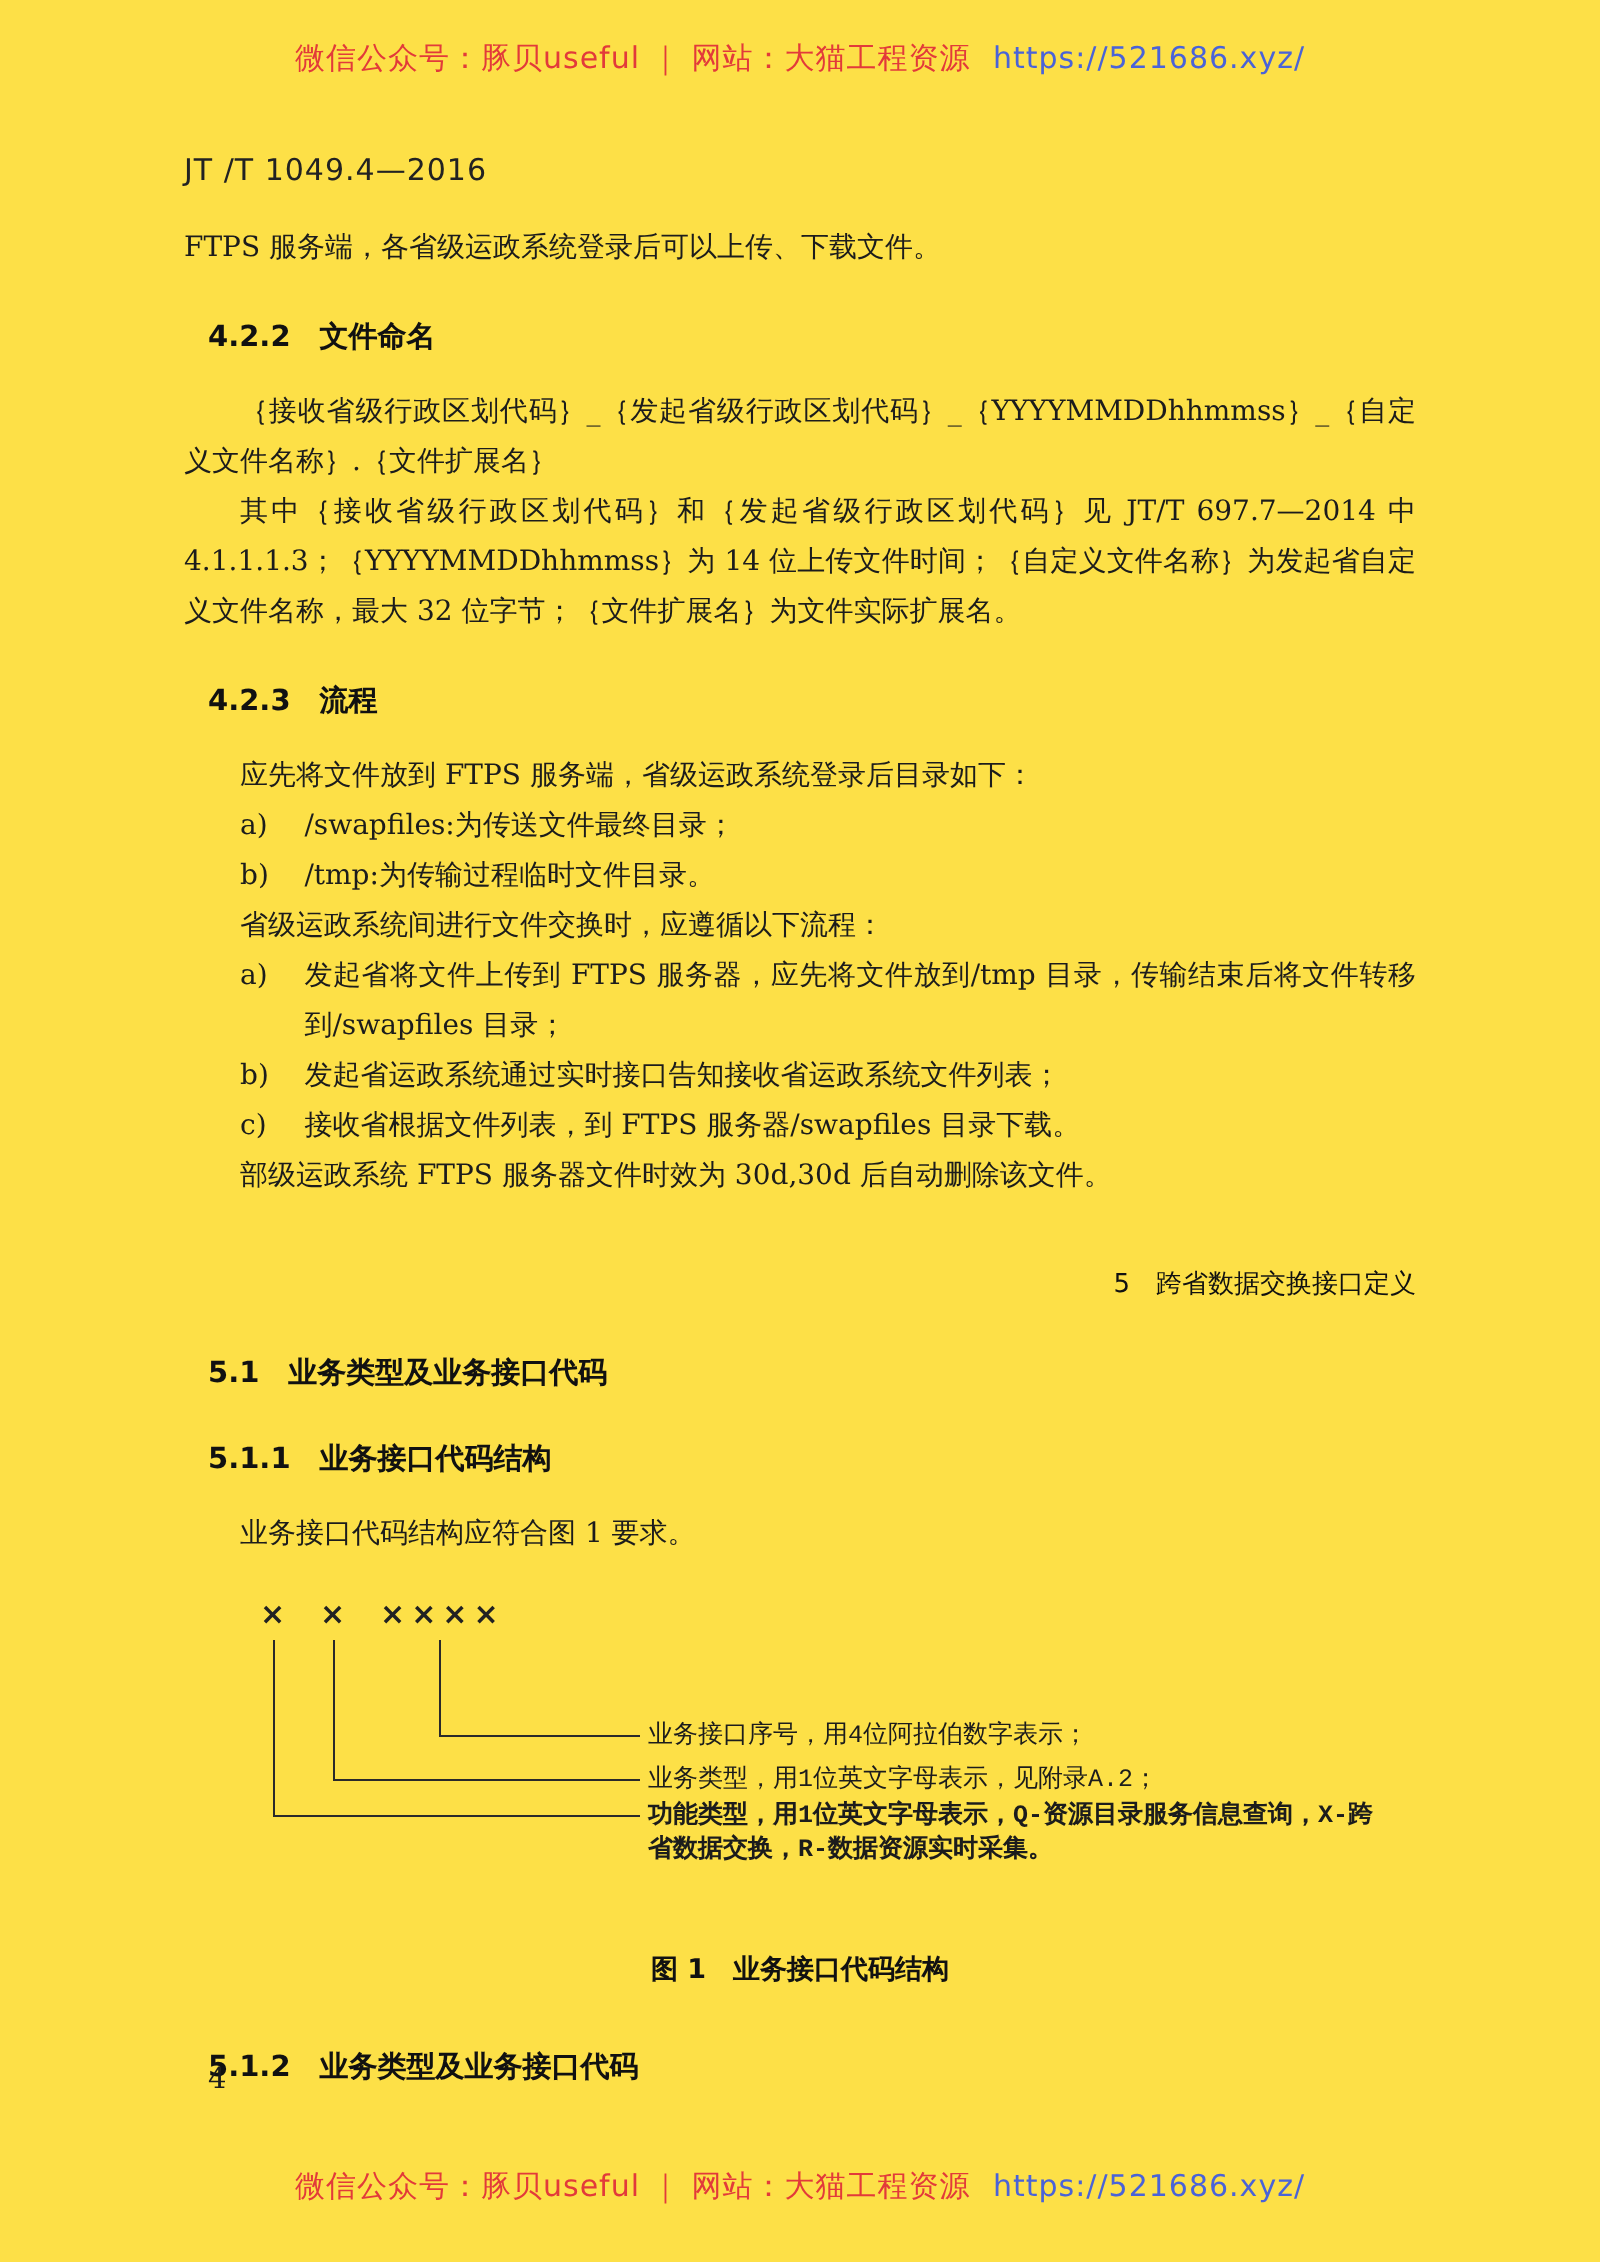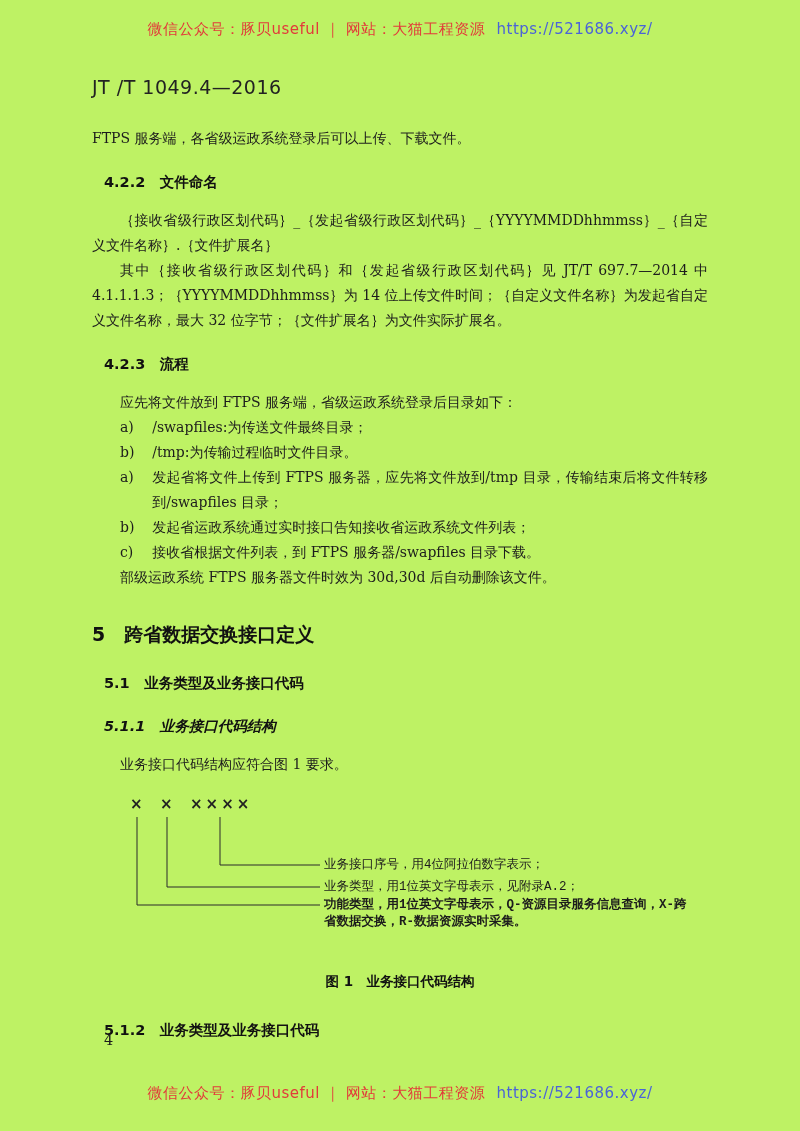--- a/index.html
+++ b/index.html
@@ -5,21 +5,21 @@
   * { box-sizing: border-box; margin: 0; padding: 0; }
   html, body { width: 800px; }
   body {
     font-family: "DejaVu Serif", "Liberation Serif", serif;
     background: #ffffff;
   }
   .page {
     position: relative;
     width: 800px;
     height: 1131px;
-    background: #bef264;
+    background: #fde047;
     overflow: hidden;
     color: #1c1c1c;
   }
   .watermark {
     position: absolute;
     left: 0;
     width: 800px;
     text-align: center;
     font-family: "DejaVu Sans", "Liberation Sans", sans-serif;
     font-size: 15px;
@@ -31,48 +31,49 @@
   .wm-red { color: #e23a3a; }
   .wm-link { color: #4a63d8; margin-left: 6px; cursor: pointer; }
   .content {
     position: absolute;
     top: 0; left: 0;
     width: 800px;
     padding: 76px 92px 0 92px;
   }
   .doc-number {
     font-family: "DejaVu Sans", "Liberation Sans", sans-serif;
-    font-size: 19px;
+    font-size: 15px;
     color: #222;
     letter-spacing: 0.5px;
-    margin-bottom: 28px;
+    margin-bottom: 18px;
   }
   p.body-text {
     font-size: 14px;
     line-height: 25px;
     color: #1c1c1c;
     text-align: justify;
   }
   p.indent { text-indent: 2em; }
   h3.sec {
     font-family: "DejaVu Sans", "Liberation Sans", sans-serif;
     font-size: 14.5px;
     font-weight: 700;
     color: #111;
     margin-top: 22px;
     margin-bottom: 16px;
     margin-left: 12px;
   }
   h2.chapter {
     font-family: "DejaVu Sans", "Liberation Sans", sans-serif;
-    font-size: 19px;
-    font-weight: 700;
+    font-size: 13px;
+    font-weight: 400;
     color: #111;
     margin-top: 32px;
     margin-bottom: 0;
+    text-align: right;
   }
   .list-item {
     display: flex;
     padding-left: 2em;
     font-size: 14px;
     line-height: 25px;
   }
   .list-item .marker { width: 2.3em; flex-shrink: 0; }
   .list-item .item-text { flex: 1; text-align: justify; }
   
@@ -145,38 +146,39 @@
     <h3 class="sec">4.2.3　流程</h3>
     <p class="body-text indent">应先将文件放到 FTPS 服务端，省级运政系统登录后目录如下：</p>
     <div class="list-item">
       <span class="marker">a)</span>
       <span class="item-text">/swapfiles:为传送文件最终目录；</span>
     </div>
     <div class="list-item">
       <span class="marker">b)</span>
       <span class="item-text">/tmp:为传输过程临时文件目录。</span>
     </div>
+    <p class="body-text indent">省级运政系统间进行文件交换时，应遵循以下流程：</p>
     <div class="list-item">
       <span class="marker">a)</span>
       <span class="item-text">发起省将文件上传到 FTPS 服务器，应先将文件放到/tmp 目录，传输结束后将文件转移到/swapfiles 目录；</span>
     </div>
     <div class="list-item">
       <span class="marker">b)</span>
       <span class="item-text">发起省运政系统通过实时接口告知接收省运政系统文件列表；</span>
     </div>
     <div class="list-item">
       <span class="marker">c)</span>
       <span class="item-text">接收省根据文件列表，到 FTPS 服务器/swapfiles 目录下载。</span>
     </div>
 
     <p class="body-text indent">部级运政系统 FTPS 服务器文件时效为 30d,30d 后自动删除该文件。</p>
 
     <h2 class="chapter">5　跨省数据交换接口定义</h2>
     <h3 class="sec" style="margin-top:26px;">5.1　业务类型及业务接口代码</h3>
-    <h3 class="sec" style="margin-top:24px;font-style:italic;">5.1.1　业务接口代码结构</h3>
+    <h3 class="sec" style="margin-top:24px;">5.1.1　业务接口代码结构</h3>
     <p class="body-text indent">业务接口代码结构应符合图 1 要求。</p>
 
     <div class="figure">
       <span class="sym s1">×</span>
       <span class="sym s2">×</span>
       <span class="sym s3">××××</span>
       <svg width="620" height="152" viewBox="0 0 620 152">
         <polyline points="90,22 90,70 190,70" fill="none" stroke="#2a2a2a" stroke-width="1"></polyline>
         <polyline points="37,22 37,92 190,92" fill="none" stroke="#2a2a2a" stroke-width="1"></polyline>
         <polyline points="7,22 7,110 190,110" fill="none" stroke="#2a2a2a" stroke-width="1"></polyline>

